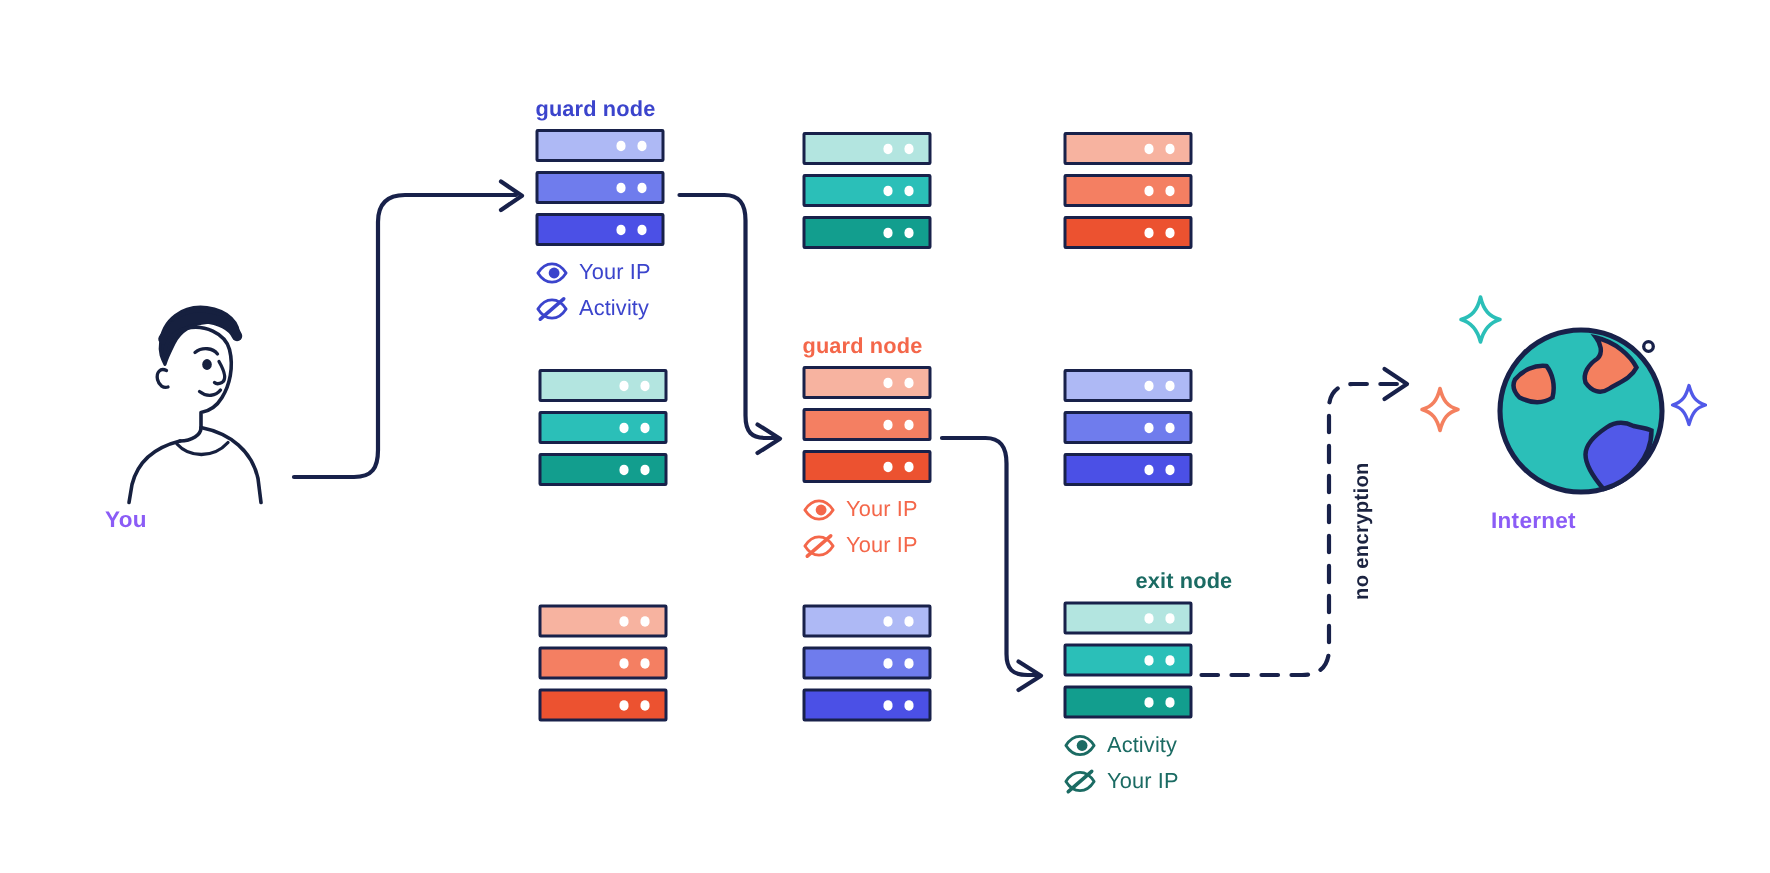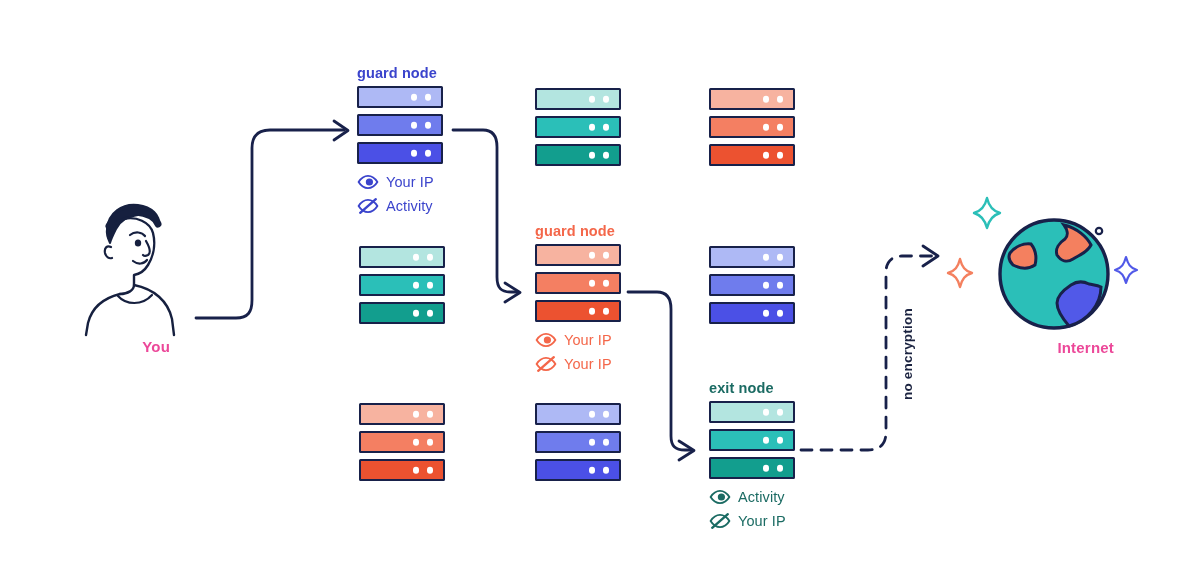--- a/index.html
+++ b/index.html
@@ -79,22 +79,22 @@
     font-size: 14.5px;
     font-weight: 500;
     letter-spacing: 0.1px;
   }
 
   
   .caption {
     position: absolute;
     font-size: 15px;
     font-weight: 700;
-    color: #ec4899;
-    text-align: right;
+    color: #8b5cf6;
+    text-align: left;
     letter-spacing: 0.2px;
   }
 
   
   .vlabel {
     position: absolute;
     font-size: 13.5px;
     font-weight: 700;
     color: #1b2340;
     transform: rotate(-90deg);
@@ -358,21 +358,21 @@
             <span class="led l1"></span>
             <span class="led l2"></span>
           </div>
           <div class="rack" style="background: rgb(75, 80, 230); border-color: rgb(24, 33, 74);">
             <span class="led l1"></span>
             <span class="led l2"></span>
           </div>
         </div>
       </div>
       <div class="rack-group" style="left: 709px; top: 380px;">
-        <div class="rack-title" style="color: rgb(27, 107, 99);">exit node</div>
+        <div class="rack-title" style="color: rgb(27, 107, 99); margin-left: 48px;">exit node</div>
         <div>
           <div class="rack" style="background: rgb(179, 229, 224); border-color: rgb(24, 33, 74);">
             <span class="led l1"></span>
             <span class="led l2"></span>
           </div>
           <div class="rack" style="background: rgb(43, 191, 184); border-color: rgb(24, 33, 74);">
             <span class="led l1"></span>
             <span class="led l2"></span>
           </div>
           <div class="rack" style="background: rgb(18, 158, 142); border-color: rgb(24, 33, 74);">

